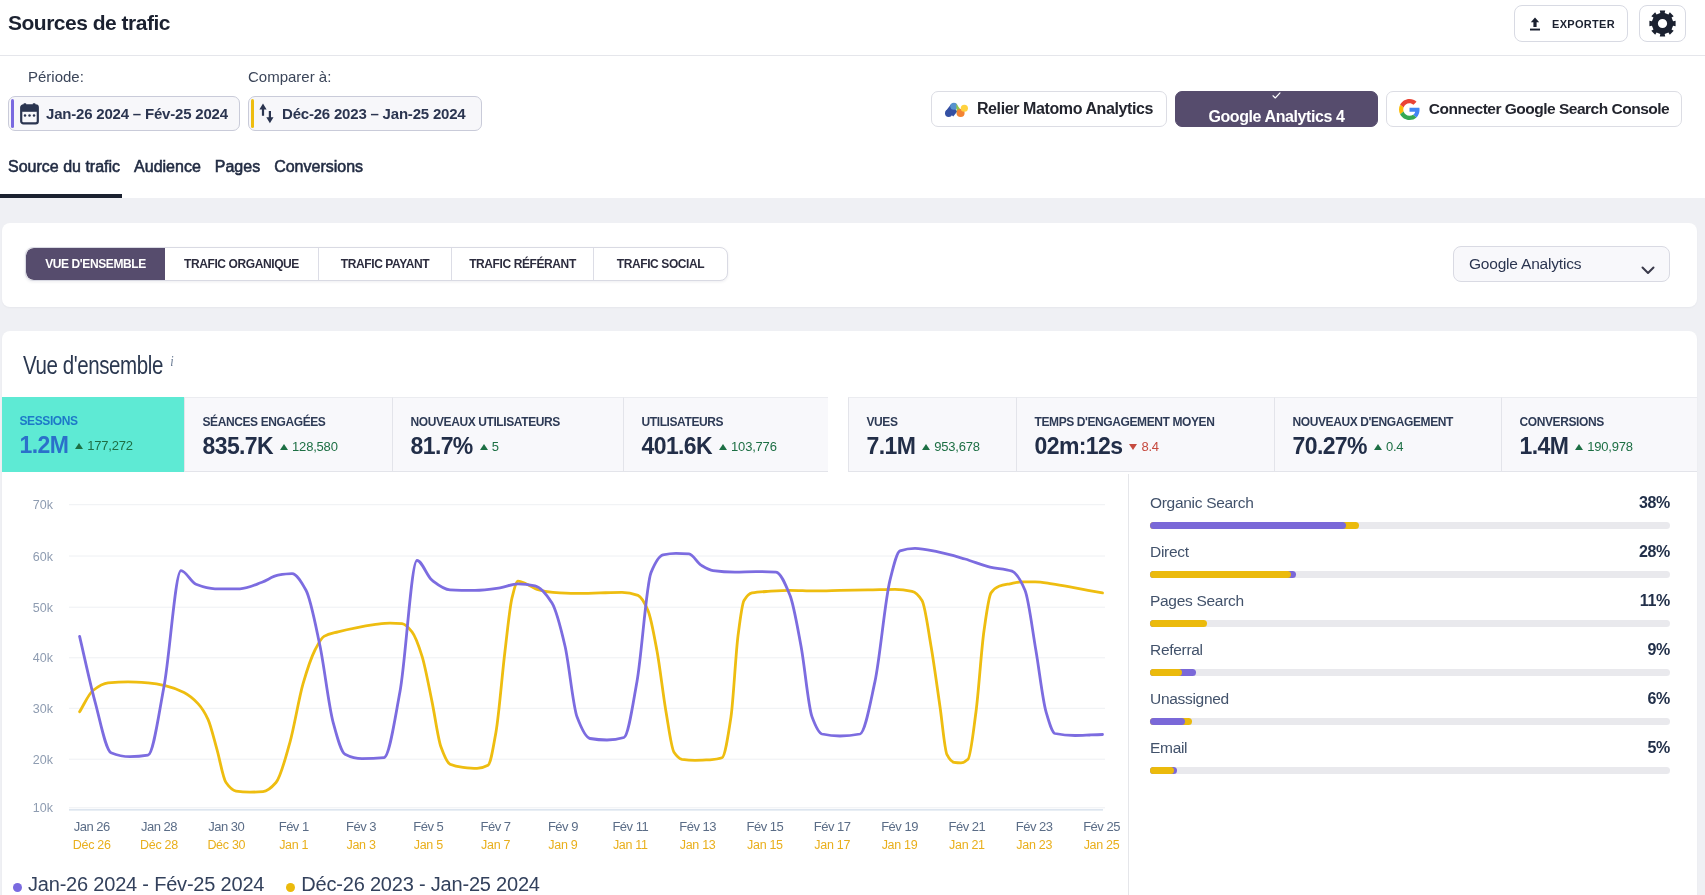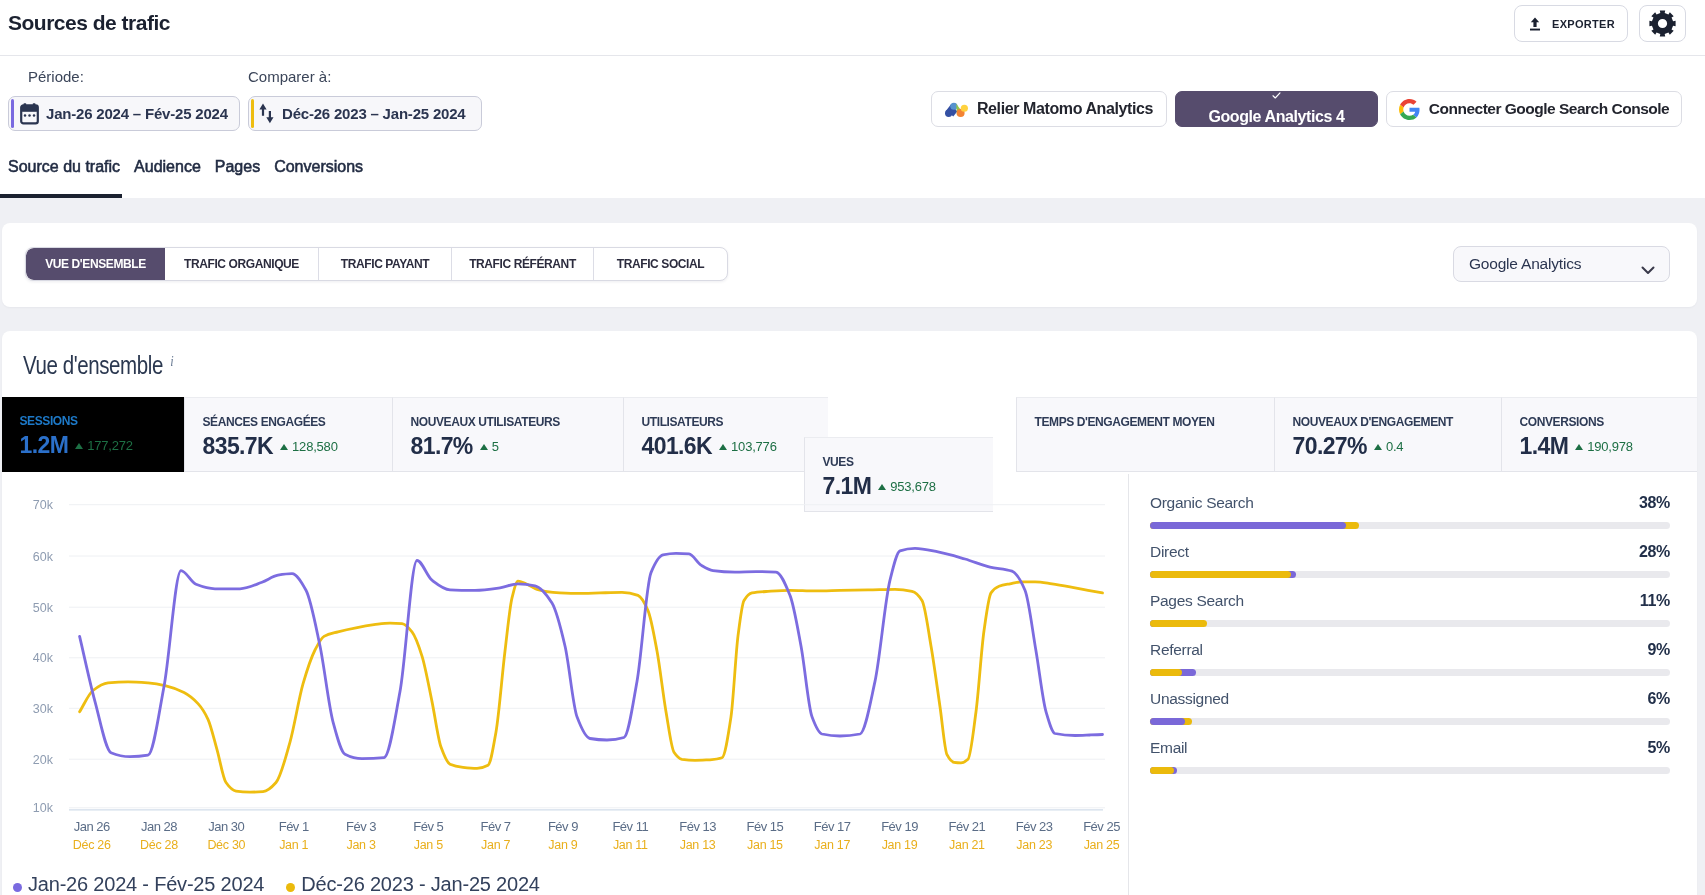--- a/index.html
+++ b/index.html
@@ -30,21 +30,21 @@
   letter-spacing:-0.4px; color:#2c2c3e; border-right:1px solid #dcdde6; }
 .seg > div:last-child { border-right:none; }
 .seg .on { background:#564c6d; color:#fff; border-radius:8px 0 0 8px; border-right:none; }
 .dropdown { left:1453px; top:246px; width:217px; height:36px; border:1px solid #d9dae3; border-radius:8px;
   background:#f8f8fb; display:flex; align-items:center; font-size:15.5px; letter-spacing:-0.2px; color:#2b3550; font-weight:400; }
 .card2 { left:2px; top:331px; width:1695px; height:564px; background:#fff; border-radius:8px 8px 0 0; box-shadow:0 1px 2px rgba(25,30,60,0.04); }
 .vtitle { left:23px; top:351px; font-size:25px; font-weight:400; color:#2b3850; letter-spacing:-0.5px; transform:scaleX(0.82); transform-origin:0 0; white-space:nowrap;}
 .vinfo { font-family:"Liberation Serif", serif; font-style:italic; font-size:15px; color:#6a7b94; vertical-align:8px; margin-left:9px; font-weight:400;}
 .mcell { position:absolute; top:397px; height:75px; background:#f8f8fb; border-left:1px solid #e3e4ea;
   border-bottom:1px solid #e3e4ea; border-top:1px solid #ebecf0; }
-.mcell.active { background:#000000; border:none; }
+.mcell.active { background:#5eead4; border:none; }
 .mlabel { margin:17px 0 0 17.5px; font-size:12px; font-weight:700; color:#2e3b56; letter-spacing:-0.4px; white-space:nowrap;}
 .mcell.active .mlabel { color:#1d79c8; }
 .mrow { margin:4px 0 0 17.5px; display:flex; align-items:center; gap:7px; white-space:nowrap;}
 .mval { font-size:23px; font-weight:600; color:#222e48; letter-spacing:-0.6px; }
 .mcell.active .mval { color:#2b70ca; }
 .delta { font-size:13px; letter-spacing:-0.2px; display:flex; align-items:center; gap:4px; }
 .delta.up { color:#1d6f44; }
 .delta.down { color:#c64a3f; }
 .tri-up { width:0; height:0; border-left:4.5px solid transparent; border-right:4.5px solid transparent; border-bottom:6.5px solid #1d6f44; display:inline-block; }
 .tri-down { width:0; height:0; border-left:4.5px solid transparent; border-right:4.5px solid transparent; border-top:6.5px solid #c64a3f; display:inline-block; }
@@ -164,29 +164,33 @@
       <span class="delta up"><span class="tri-up"></span>5</span>
     </div>
 </div>
 <div class="mcell" style="left:623px;width:204.5px;">
 <div class="mlabel">UTILISATEURS</div>
 <div class="mrow">
       <span class="mval">401.6K</span>
       <span class="delta up"><span class="tri-up"></span>103,776</span>
     </div>
 </div>
-<div class="mcell" style="left:804px;width:188.5px;margin-top:40px;">
+<div class="mcell" style="left:848px;width:188.5px;">
 <div class="mlabel">VUES</div>
 <div class="mrow">
       <span class="mval">7.1M</span>
       <span class="delta up"><span class="tri-up"></span>953,678</span>
     </div>
 </div>
 <div class="mcell" style="left:1016px;width:258px;">
 <div class="mlabel">TEMPS D'ENGAGEMENT MOYEN</div>
+<div class="mrow">
+      <span class="mval">02m:12s</span>
+      <span class="delta down"><span class="tri-down"></span>8.4</span>
+    </div>
 </div>
 <div class="mcell" style="left:1274px;width:227px;">
 <div class="mlabel">NOUVEAUX D'ENGAGEMENT</div>
 <div class="mrow">
       <span class="mval">70.27%</span>
       <span class="delta up"><span class="tri-up"></span>0.4</span>
     </div>
 </div>
 <div class="mcell" style="left:1501px;width:196px;">
 <div class="mlabel">CONVERSIONS</div>

